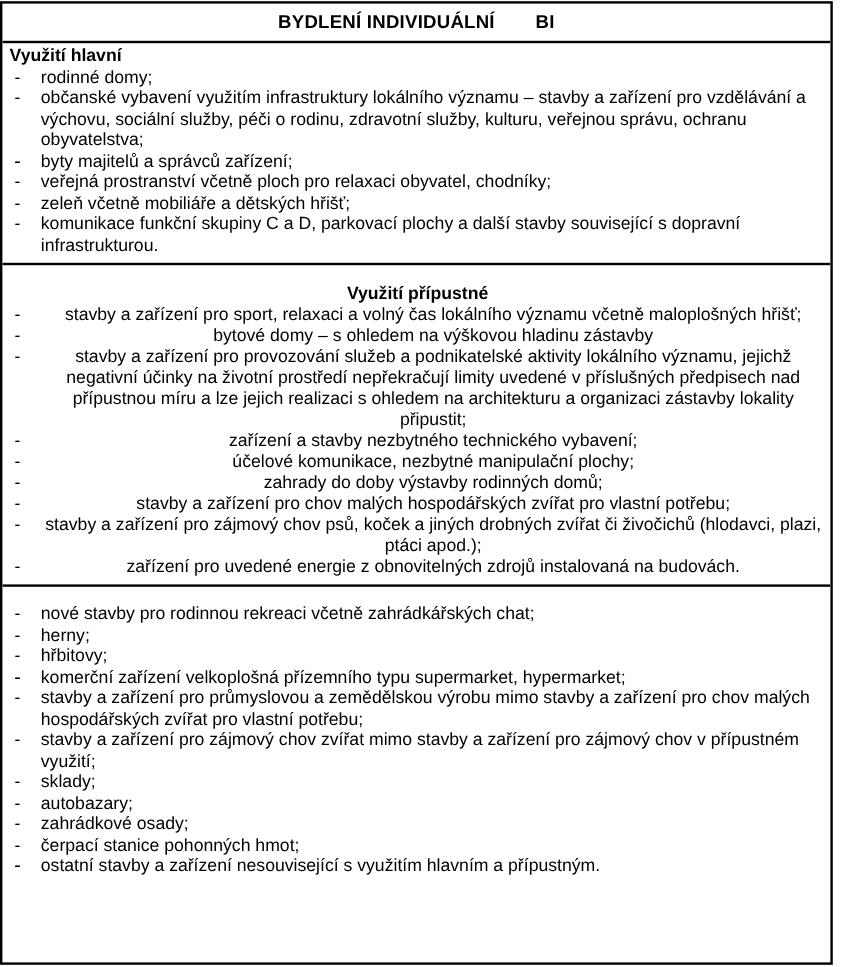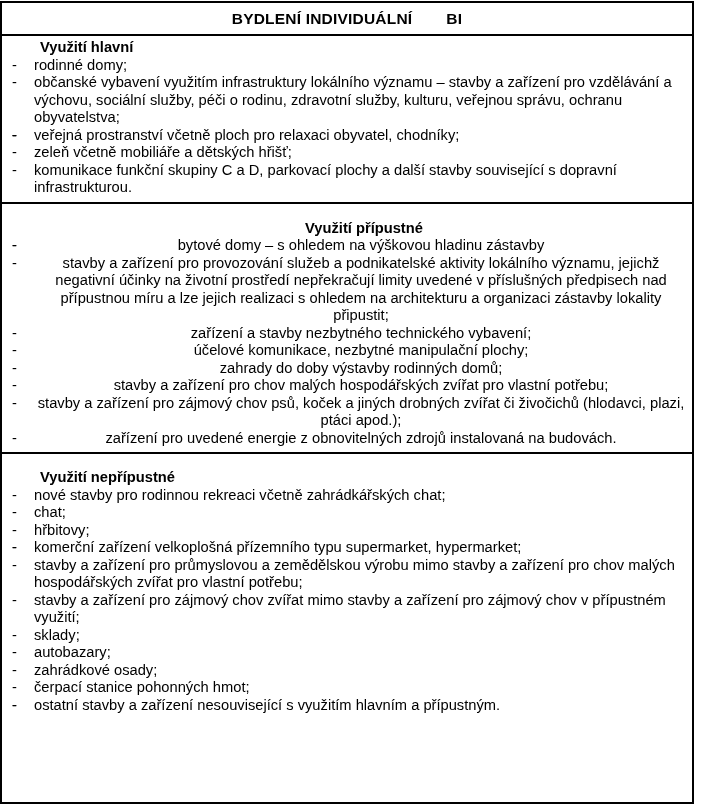--- a/index.html
+++ b/index.html
@@ -53,21 +53,20 @@
     padding-top: 16px;
     text-align: center;
   }
   .section.last {
     border-bottom: none;
     flex: 1 1 auto;
     padding-top: 15px;
   }
   .heading {
     font-weight: bold;
-    margin-left: 32px;
   }
   .item {
     position: relative;
     padding-left: 26px;
   }
   .dash {
     position: absolute;
     left: 4px;
     top: 0;
   }
@@ -81,47 +80,46 @@
     <span>BYDLENÍ INDIVIDUÁLNÍ</span>
     <span>BI</span>
   </div>
 
   <div class="section">
     <div class="heading">Využití hlavní</div>
     <div class="items">
         <div class="item"><span class="dash">-</span><span class="item-text">rodinné domy;</span></div>
         <div class="item"><span class="dash">-</span><span class="item-text">občanské vybavení využitím infrastruktury lokálního významu – stavby a zařízení pro vzdělávání a výchovu, sociální služby, péči o rodinu, zdravotní služby, kulturu, veřejnou správu, ochranu obyvatelstva;</span></div>
         <div class="item"><span class="dash">-</span></div>
-        <div class="item"><span class="dash">-</span></div>
+        <div class="item"><span class="dash">-</span><span class="item-text">byty majitelů a správců zařízení;</span></div>
         <div class="item"><span class="dash">-</span><span class="item-text">veřejná prostranství včetně ploch pro relaxaci obyvatel, chodníky;</span></div>
         <div class="item"><span class="dash">-</span><span class="item-text">zeleň včetně mobiliáře a dětských hřišť;</span></div>
         <div class="item"><span class="dash">-</span><span class="item-text">komunikace funkční skupiny C a D, parkovací plochy a další stavby související s dopravní infrastrukturou.</span></div>
       </div>
   </div>
 
   <div class="section gap">
     <div class="heading">Využití přípustné</div>
     <div class="items">
-        <div class="item"><span class="dash">-</span></div>
+        <div class="item"><span class="dash">-</span><span class="item-text">stavby a zařízení pro sport, relaxaci a volný čas lokálního významu včetně maloplošných hřišť;</span></div>
         <div class="item"><span class="dash">-</span><span class="item-text">bytové domy – s ohledem na výškovou hladinu zástavby</span></div>
         <div class="item"><span class="dash">-</span><span class="item-text">stavby a zařízení pro provozování služeb a podnikatelské aktivity lokálního významu, jejichž negativní účinky na životní prostředí nepřekračují limity uvedené v příslušných předpisech nad přípustnou míru a lze jejich realizaci s ohledem na architekturu a organizaci zástavby lokality připustit;</span></div>
         <div class="item"><span class="dash">-</span><span class="item-text">zařízení a stavby nezbytného technického vybavení;</span></div>
         <div class="item"><span class="dash">-</span><span class="item-text">účelové komunikace, nezbytné manipulační plochy;</span></div>
         <div class="item"><span class="dash">-</span><span class="item-text">zahrady do doby výstavby rodinných domů;</span></div>
         <div class="item"><span class="dash">-</span><span class="item-text">stavby a zařízení pro chov malých hospodářských zvířat pro vlastní potřebu;</span></div>
         <div class="item"><span class="dash">-</span><span class="item-text">stavby a zařízení pro zájmový chov psů, koček a jiných drobných zvířat či živočichů (hlodavci, plazi, ptáci apod.);</span></div>
         <div class="item"><span class="dash">-</span><span class="item-text">zařízení pro uvedené energie z obnovitelných zdrojů instalovaná na budovách.</span></div>
       </div>
   </div>
 
   <div class="section last">
-    <div class="heading">Využití nepřípustné</div>
     <div class="items">
         <div class="item"><span class="dash">-</span><span class="item-text">nové stavby pro rodinnou rekreaci včetně zahrádkářských chat;</span></div>
-        <div class="item"><span class="dash">-</span><span class="item-text">chat;</span></div>
+        <div class="item"><span class="dash">-</span><span class="item-text">herny;</span></div>
         <div class="item"><span class="dash">-</span><span class="item-text">hřbitovy;</span></div>
         <div class="item"><span class="dash">-</span></div>
         <div class="item"><span class="dash">-</span><span class="item-text">komerční zařízení velkoplošná přízemního typu supermarket, hypermarket;</span></div>
         <div class="item"><span class="dash">-</span><span class="item-text">stavby a zařízení pro průmyslovou a zemědělskou výrobu mimo stavby a zařízení pro chov malých hospodářských zvířat pro vlastní potřebu;</span></div>
         <div class="item"><span class="dash">-</span><span class="item-text">stavby a zařízení pro zájmový chov zvířat mimo stavby a zařízení pro zájmový chov v přípustném využití;</span></div>
         <div class="item"><span class="dash">-</span><span class="item-text">sklady;</span></div>
         <div class="item"><span class="dash">-</span><span class="item-text">autobazary;</span></div>
         <div class="item"><span class="dash">-</span><span class="item-text">zahrádkové osady;</span></div>
         <div class="item"><span class="dash">-</span><span class="item-text">čerpací stanice pohonných hmot;</span></div>
         <div class="item"><span class="dash">-</span></div>

